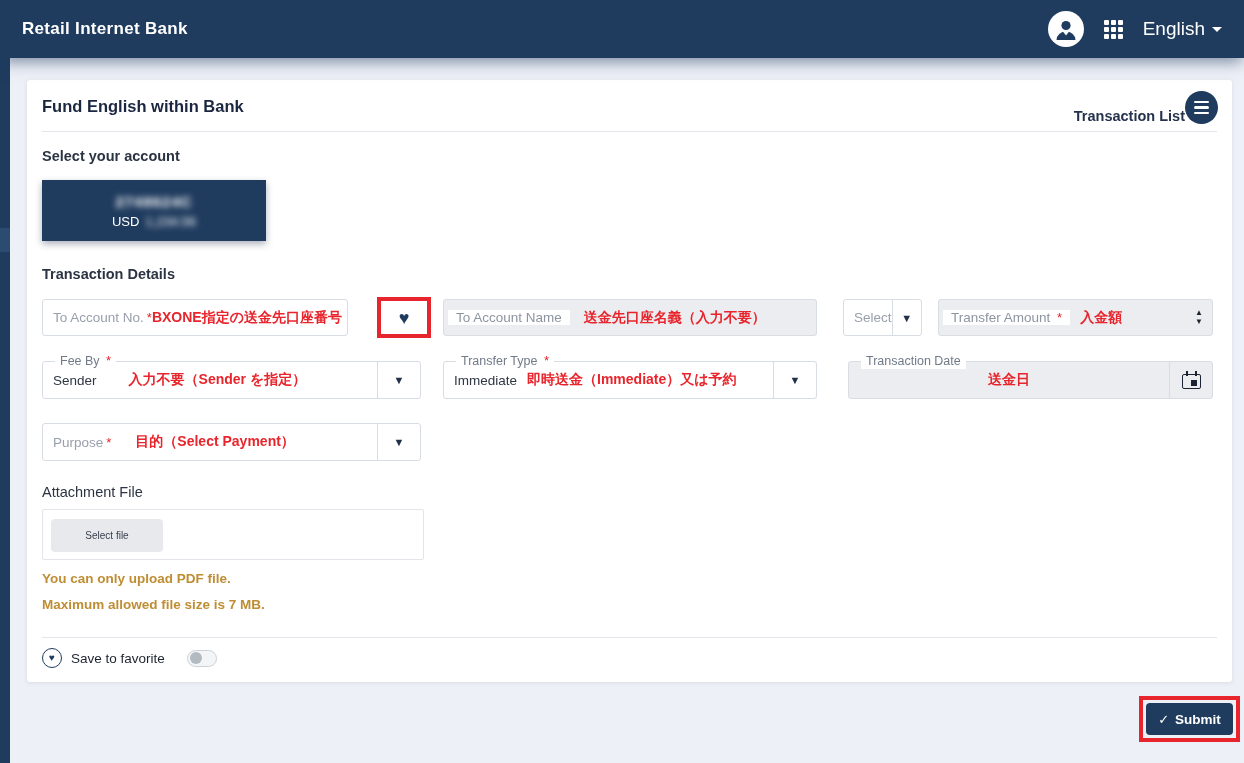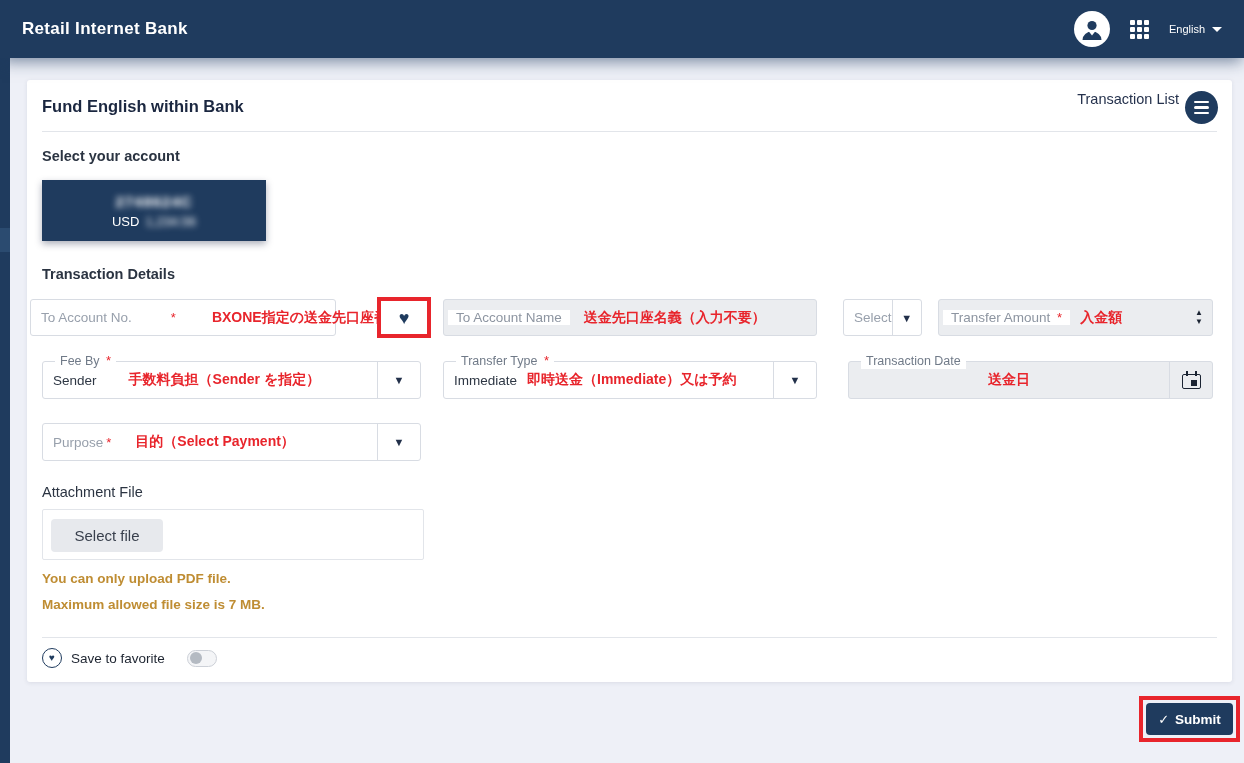--- a/index.html
+++ b/index.html
@@ -14,32 +14,32 @@
   .header {
     position:absolute; left:0; top:0; width:1244px; height:58px;
     background:#1f3b5e; display:flex; align-items:center; padding:0 22px;
     box-shadow:0 6px 14px -2px rgba(31,59,94,.55); z-index:6;
   }
   .header-title { color:#fff; font-size:17px; font-weight:bold; letter-spacing:.3px; }
   .header-right { margin-left:auto; display:flex; align-items:center; gap:20px; }
   .avatar { width:36px; height:36px; border-radius:50%; background:#fff; display:flex; align-items:center; justify-content:center; cursor:pointer; }
   .grid-icon { display:grid; grid-template-columns:repeat(3,5px); grid-auto-rows:5px; gap:2px; cursor:pointer; }
   .grid-icon i { background:#fff; border-radius:1px; }
-  .lang { display:flex; align-items:center; gap:7px; color:#fff; font-size:11px; cursor:pointer; }
+  .lang { display:flex; align-items:center; gap:7px; color:#fff; font-size:19px; cursor:pointer; }
   .caret-down { width:0; height:0; border-left:5px solid transparent; border-right:5px solid transparent; border-top:5px solid #fff; }
   
   .left-strip { position:absolute; left:0; top:0; width:10px; height:763px; background:#1f3b5e; z-index:5; }
   .left-strip .hl { position:absolute; left:0; top:228px; width:10px; height:24px; background:#2b4b70; }
   
   .card {
     position:absolute; left:27px; top:80px; width:1205px; height:602px;
     background:#fff; border-radius:3px; box-shadow:0 1px 4px rgba(40,50,80,.10);
   }
   .card-title { position:absolute; left:15px; top:17px; font-size:16.5px; font-weight:bold; color:#1b2740; }
-  .tx-list { position:absolute; right:14px; top:11px; display:flex; align-items:flex-start; gap:6px; cursor:pointer; }
+  .tx-list { position:absolute; right:14px; top:11px; display:flex; align-items:flex-end; gap:0; cursor:pointer;font-weight:bold; }
   .tx-list-label { font-size:14.5px; color:#25324d; }
   .tx-circle { width:33px; height:33px; border-radius:50%; background:#1f3b5e; display:flex; flex-direction:column; align-items:center; justify-content:center; gap:3px; }
   .tx-circle i { display:block; width:15px; height:2.4px; background:#fff; border-radius:2px; }
   .hdivider { position:absolute; left:15px; width:1175px; height:1px; background:#e2e5ea; }
   .sec-heading { position:absolute; left:15px; font-size:14.5px; font-weight:bold; color:#2b3442; }
   
   .acct-card {
     position:absolute; left:15px; top:100px; width:224px; height:61px;
     background:#1f3b5e; border-radius:0; box-shadow:0 3px 7px rgba(20,30,60,.35);
     display:flex; flex-direction:column; align-items:center; justify-content:center; gap:4px;
@@ -76,21 +76,21 @@
   
   .cal-icon { width:19px; height:18px; position:relative; display:inline-block; }
   .cal-icon .frame { position:absolute; left:0; top:3px; width:19px; height:15px; border:1.8px solid #1b2433; border-radius:2px; }
   .cal-icon .t1,.cal-icon .t2 { position:absolute; top:0; width:2px; height:5px; background:#1b2433; }
   .cal-icon .t1 { left:4px; } .cal-icon .t2 { right:4px; }
   .cal-icon .dot { position:absolute; right:4px; bottom:3px; width:6px; height:6px; background:#1b2433; }
   
   .upload-box { position:absolute; left:15px; top:429px; width:382px; height:51px; border:1px solid #e2e5ea; border-radius:2px; background:#fff; }
   .select-file-btn {
     position:absolute; left:8px; top:9px; width:112px; height:33px;
-    background:#e7e9ed; border:none; border-radius:4px; font-size:15px; color:#39404d;
+    background:#e7e9ed; border:none; border-radius:4px; font-size:10px; color:#39404d;
     font-family:"Liberation Sans", sans-serif; cursor:pointer;
   }
   .note { position:absolute; left:15px; color:#bf8d33; font-size:13.5px; font-weight:bold; }
   
   .fav-row { position:absolute; left:15px; top:568px; display:flex; align-items:center; gap:9px; }
   .fav-heart { width:20px; height:20px; border:1.6px solid #1f3b5e; border-radius:50%; display:flex; align-items:center; justify-content:center; }
   .fav-heart span { color:#1f3b5e; font-size:10px; line-height:1; }
   .fav-label { font-size:13.5px; color:#1d2430; }
   .toggle { position:relative; width:30px; height:17px; border-radius:9px; background:#f4f5f7; border:1px solid #ccd0d7; cursor:pointer; }
   .toggle .knob { position:absolute; left:2px; top:1.5px; width:12px; height:12px; border-radius:50%; background:#b4bac2; }
@@ -159,21 +159,21 @@
   <div class="acct-card">
     <span class="acct-num blur">2748624C</span>
     <span class="acct-cur">
       <span>USD</span>
       <span class="blur">1,234.56</span>
     </span>
   </div>
 
   <div class="sec-heading" style="top:186px;">Transaction Details</div>
 
-  <div class="field" style="left:3px; top:219px; width:306px;gap:36px;">
+  <div class="field" style="left:15px; top:219px; width:306px;">
     <span class="ph">To Account No.</span>
     <span class="star">*</span>
     <span class="red-ann" style="margin-left:0;">BXONE指定の送金先口座番号</span>
   </div>
 
   <div class="heart-box">
     <span class="heart-glyph">♥</span>
   </div>
 
   <div class="field disabled" style="left:416px; top:219px; width:374px;">
@@ -191,21 +191,21 @@
     <span class="red-ann" style="margin-left:10px;">入金額</span>
     <span class="spinner">
       <span>▲</span>
       <span>▼</span>
     </span>
   </div>
 
   <div class="field" style="left:15px; top:281px; width:379px; height:38px;justify-content:center;">
     <span class="fset-label"><span>Fee By</span> <span class="star">*</span></span>
     <span class="val">Sender</span>
-    <span class="red-ann" style="margin-left:32px;">手数料負担（Sender を指定）</span>
+    <span class="red-ann" style="margin-left:32px;">入力不要（Sender を指定）</span>
     <span class="dd-sec">▼</span>
   </div>
 
   <div class="field" style="left:416px; top:281px; width:374px; height:38px;">
     <span class="fset-label"><span>Transfer Type</span> <span class="star">*</span></span>
     <span class="val">Immediate</span>
     <span class="red-ann" style="margin-left:10px;">即時送金（Immediate）又は予約</span>
     <span class="dd-sec">▼</span>
   </div>
 

